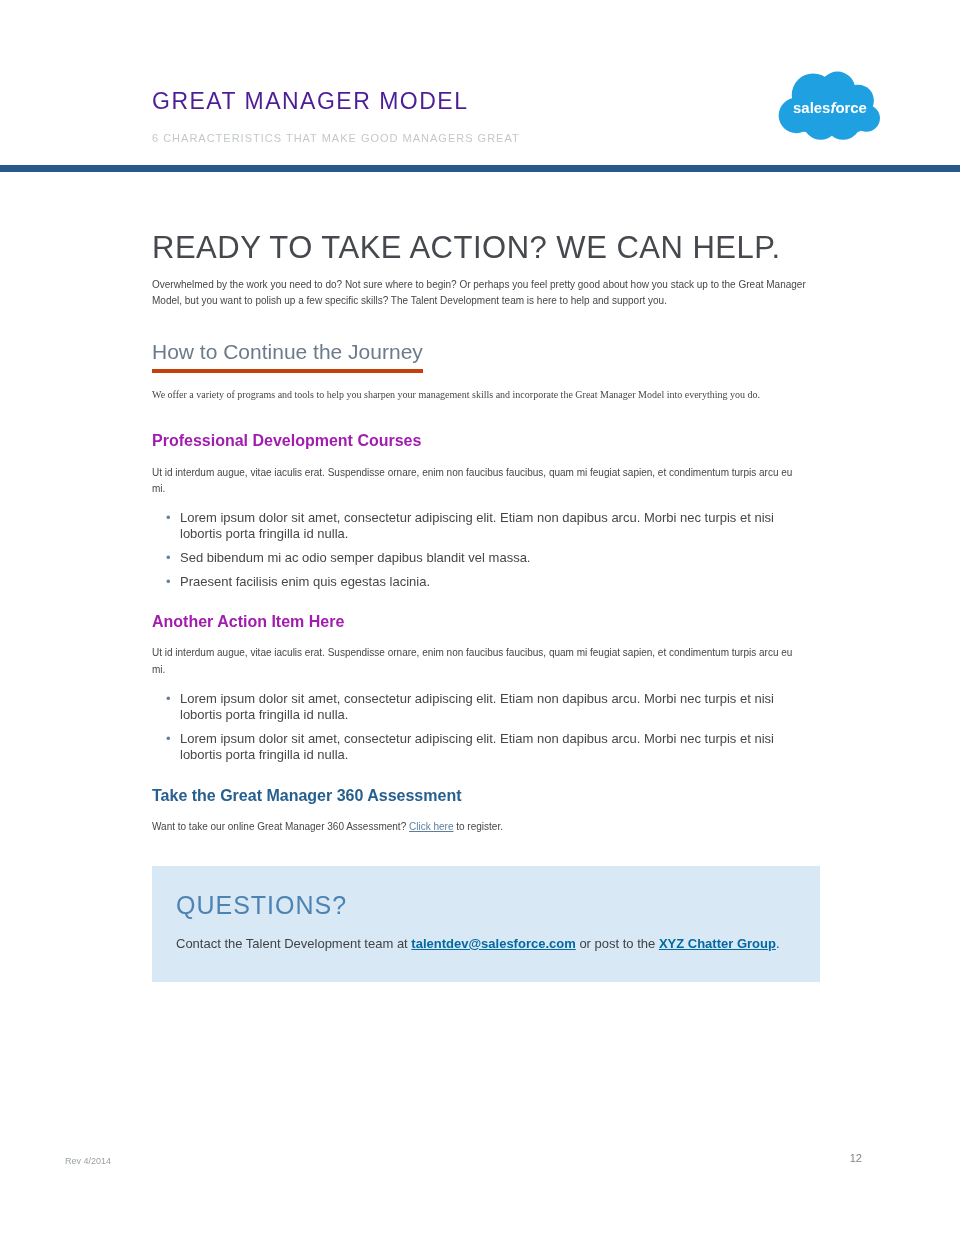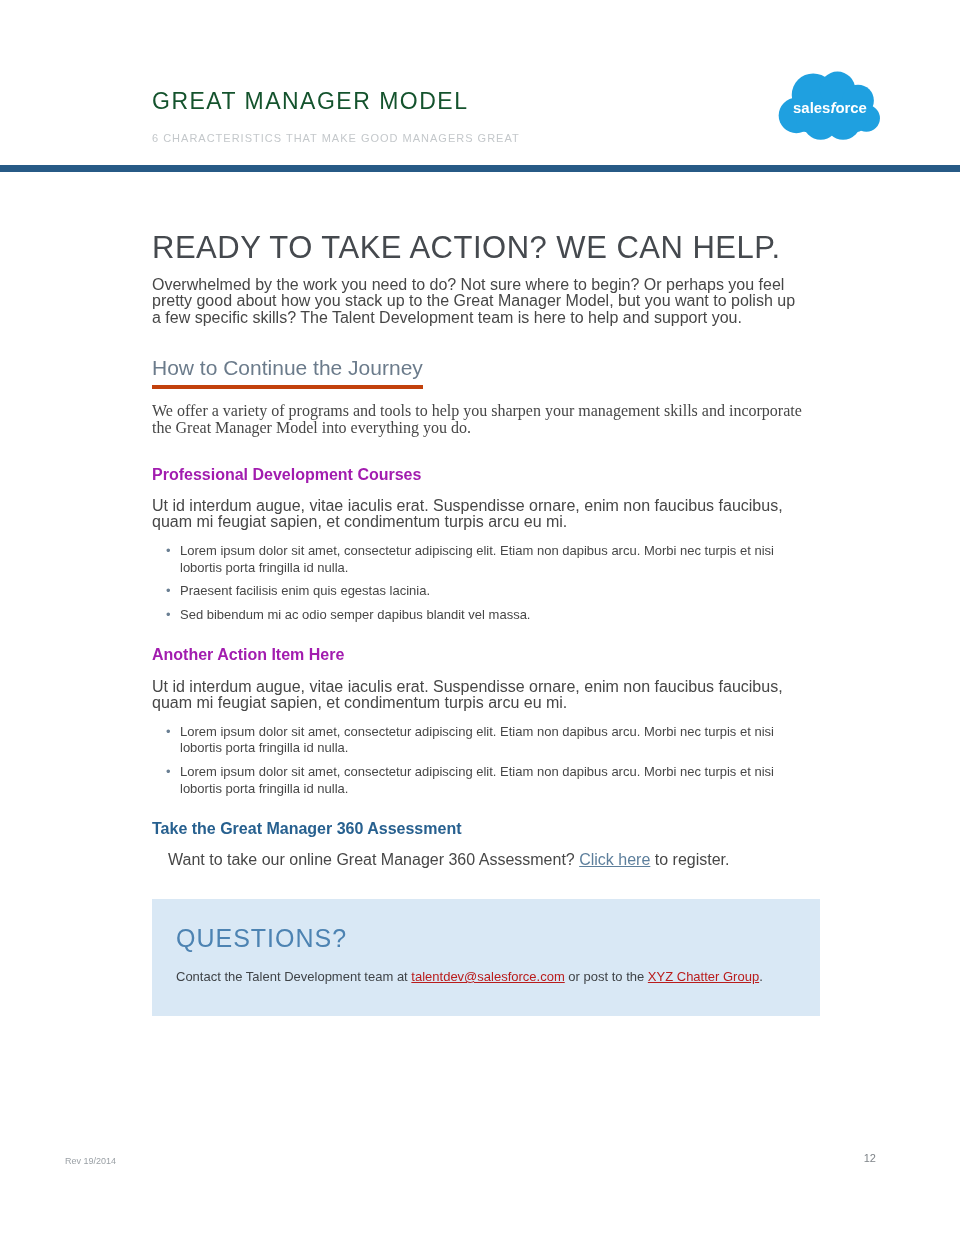--- a/index.html
+++ b/index.html
@@ -1,51 +1,51 @@
 <!DOCTYPE html>
 <html><head>
 <meta charset="utf-8">
 <style>
   html,body{margin:0;padding:0;background:#fff;}
   .page{position:relative;width:960px;height:1234px;background:#ffffff;overflow:hidden;
         font-family:"Liberation Sans","DejaVu Sans",sans-serif;color:#474747;}
 
   
   .header-title{position:absolute;left:152px;top:88px;font-size:23px;letter-spacing:1.5px;
-                color:#14532d;font-weight:400;}
+                color:#4c1d95;font-weight:400;}
   .header-subtitle{position:absolute;left:152px;top:132px;font-size:11px;letter-spacing:1px;
                 color:#c4c8cb;font-weight:400;}
   .logo{position:absolute;left:774px;top:62px;width:112px;height:92px;}
   .rule{position:absolute;left:0;top:165px;width:960px;height:7px;background:#275a86;}
 
   
   .content{position:absolute;left:152px;top:232px;width:656px;}
   h1.main-heading{margin:0 0 12px 0;font-size:31px;font-weight:400;letter-spacing:0.5px;
                   color:#45494e;line-height:1.05;}
-  p.body{margin:0 0 30px 0;font-size:16px;line-height:16.6px;color:#474747;}
+  p.body{margin:0 0 30px 0;font-size:10px;line-height:16.6px;color:#474747;}
   p.body.tight{margin-bottom:28px;font-family:Liberation Serif, serif;}
   p.body.afterhead{margin-bottom:12px;}
   h2.journey{display:inline-block;margin:0 0 14px 0;font-size:21px;font-weight:400;
              color:#6b7b8b;border-bottom:4px solid #c2410c;padding-bottom:5px;line-height:1.15;}
   h3.sub{margin:0 0 14px 0;font-size:16px;font-weight:bold;color:#a21caf;line-height:1.2;}
   h3.sub.dark{color:#27608f;}
   ul.bullets{margin:0 0 22px 0;padding:0 0 0 28px;list-style:none;}
   ul.bullets li{position:relative;font-size:13px;line-height:16.6px;color:#474747;margin-bottom:7px;}
   ul.bullets li::before{content:"\2022";position:absolute;left:-14px;top:0;color:#6a7f93;font-size:13px;}
   a.doclink{color:#5d7f9c;text-decoration:underline;cursor:pointer;}
 
   
   .qbox{margin-top:30px;background:#d9e8f5;padding:25px 36px 30px 24px;width:608px;}
   .qbox h2{margin:0 0 16px 0;font-size:25px;font-weight:400;letter-spacing:1px;color:#4d83b2;}
   .qbox p{margin:0;font-size:13px;line-height:16.6px;color:#3f4347;}
-  .qbox a{color:#b91c1c;text-decoration:underline;cursor:pointer;}
+  .qbox a{color:#0369a1;text-decoration:underline;cursor:pointer;font-weight:bold;}
 
   
   .footer-rev{position:absolute;left:65px;top:1156px;font-size:9px;color:#9ba1a6;}
-  .footer-page{position:absolute;right:84px;top:1152px;font-size:11px;color:#7e8388;}
+  .footer-page{position:absolute;right:98px;top:1152px;font-size:11px;color:#7e8388;}
 </style>
 </head>
 <body>
 
 <div class="page">
 
   <div class="header-title">GREAT MANAGER MODEL</div>
   <div class="header-subtitle">6 CHARACTERISTICS THAT MAKE GOOD MANAGERS GREAT</div>
 
   <div class="logo">
@@ -75,42 +75,42 @@
     <div>
       <h2 class="journey">How to Continue the Journey</h2>
       <p class="body tight">We offer a variety of programs and tools to help you sharpen your management skills and incorporate the Great Manager Model into everything you do.</p>
     </div>
 
     <div>
       <h3 class="sub">Professional Development Courses</h3>
       <p class="body afterhead">Ut id interdum augue, vitae iaculis erat. Suspendisse ornare, enim non faucibus faucibus, quam mi feugiat sapien, et condimentum turpis arcu eu mi.</p>
       <ul class="bullets">
         <li>Lorem ipsum dolor sit amet, consectetur adipiscing elit. Etiam non dapibus arcu. Morbi nec turpis et nisi lobortis porta fringilla id nulla.</li>
+        <li>Sed bibendum mi ac odio semper dapibus blandit vel massa.</li>
         <li>Praesent facilisis enim quis egestas lacinia.</li>
-        <li>Sed bibendum mi ac odio semper dapibus blandit vel massa.</li>
       </ul>
     </div>
 
     <div>
       <h3 class="sub">Another Action Item Here</h3>
       <p class="body afterhead">Ut id interdum augue, vitae iaculis erat. Suspendisse ornare, enim non faucibus faucibus, quam mi feugiat sapien, et condimentum turpis arcu eu mi.</p>
       <ul class="bullets">
         <li>Lorem ipsum dolor sit amet, consectetur adipiscing elit. Etiam non dapibus arcu. Morbi nec turpis et nisi lobortis porta fringilla id nulla.</li>
         <li>Lorem ipsum dolor sit amet, consectetur adipiscing elit. Etiam non dapibus arcu. Morbi nec turpis et nisi lobortis porta fringilla id nulla.</li>
       </ul>
     </div>
 
     <div>
       <h3 class="sub dark">Take the Great Manager 360 Assessment</h3>
-      <p class="body" style="margin-bottom:0;margin-left:16px;"><span>Want to take our online Great Manager 360 Assessment? </span><a class="doclink">Click here</a><span> to register.</span></p>
+      <p class="body" style="margin-bottom:0;"><span>Want to take our online Great Manager 360 Assessment? </span><a class="doclink">Click here</a><span> to register.</span></p>
     </div>
 
     <div class="qbox">
       <h2>QUESTIONS?</h2>
       <p><span>Contact the Talent Development team at </span><a>talentdev@salesforce.com</a><span> or post to the </span><a>XYZ Chatter Group</a><span>.</span></p>
     </div>
 
   </div>
 
-  <div class="footer-rev">Rev 19/2014</div>
+  <div class="footer-rev">Rev 4/2014</div>
   <div class="footer-page">12</div>
 
 </div>
 
 </body></html>

